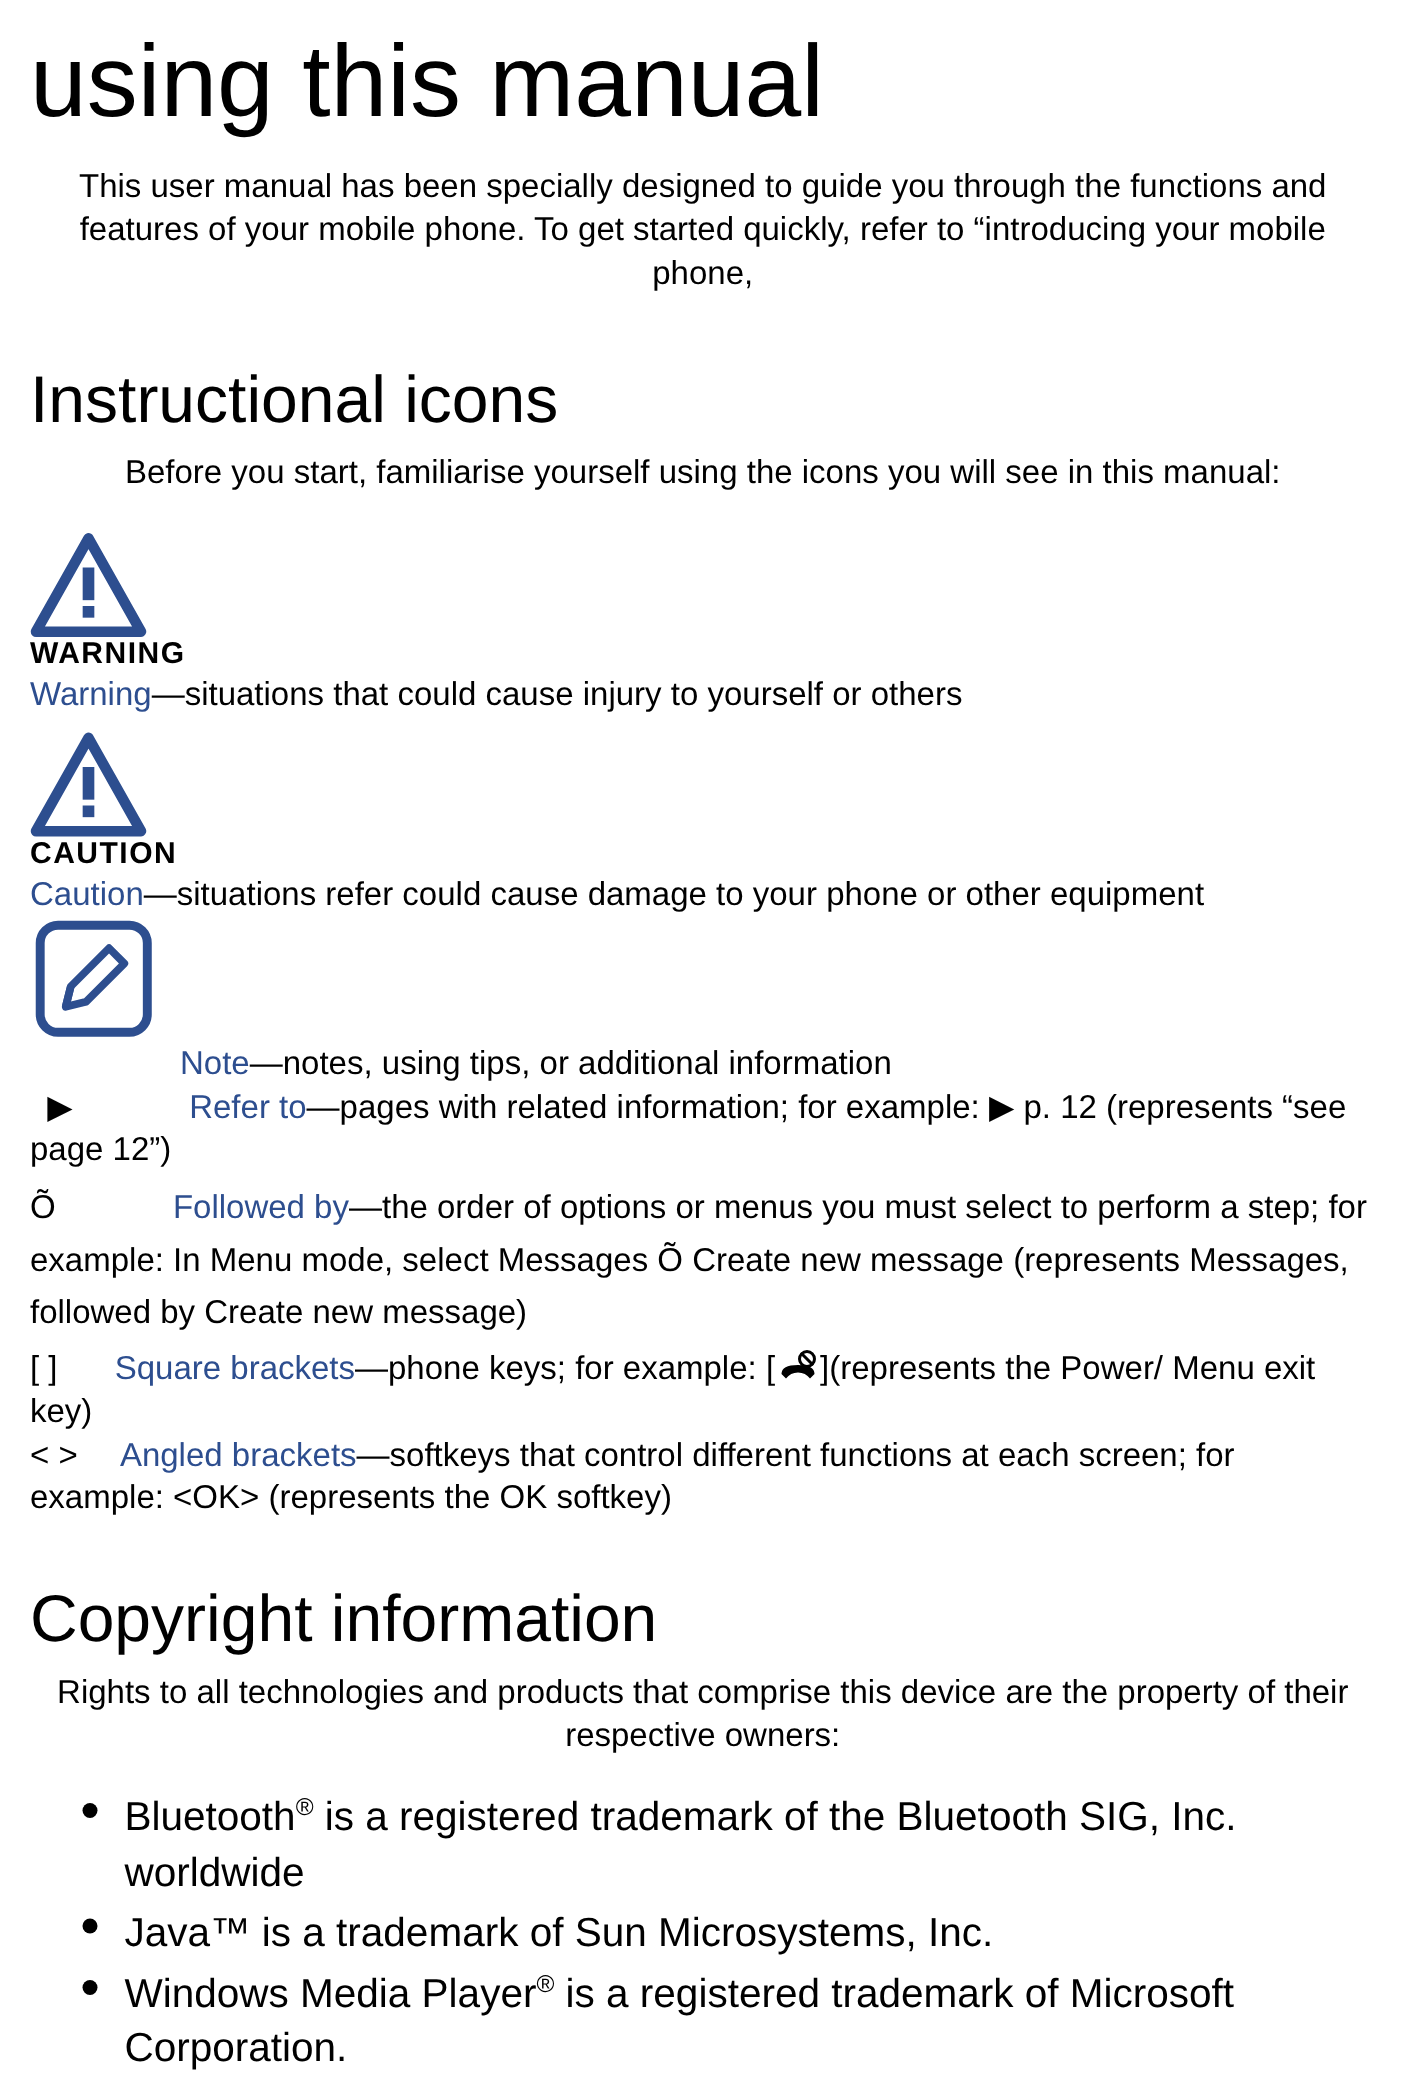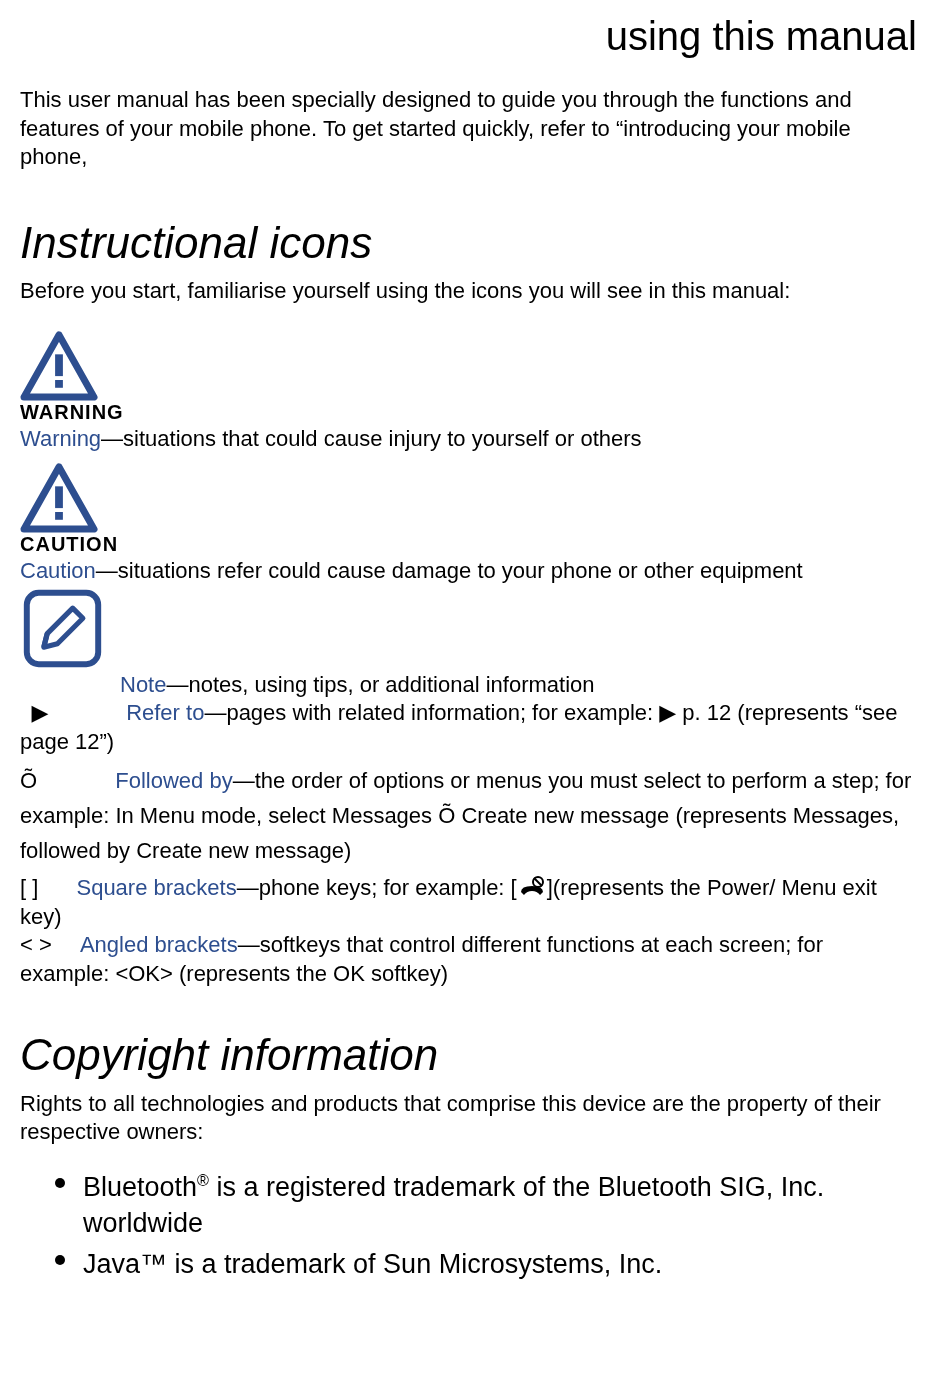--- a/index.html
+++ b/index.html
@@ -9,35 +9,34 @@
     }
     body {
       font-family: Arial, Helvetica, sans-serif;
       color: #000;
       background: #fff;
       padding: 10px 20px 30px 20px;
       width: 937px;
       line-height: 1.3;
     }
     .h1 {
-      font-size: 40px;
+      font-size: 68px;
       font-weight: normal;
-      margin-bottom: 24px;
-      text-align: right;
+      margin-bottom: 12px;
     }
     .h2 {
       font-size: 44px;
       font-weight: normal;
       margin-top: 20px;
       margin-bottom: 6px;
-      font-style: italic;
     }
     .body-text {
       font-size: 22px;
       margin-bottom: 4px;
+      text-align: center;
     }
     .section-gap {
       height: 18px;
     }
     .icon-label-warning {
       font-family: Arial, sans-serif;
       font-weight: bold;
       font-size: 20px;
       letter-spacing: 1px;
       display: block;
@@ -183,13 +182,14 @@
 </p>
 
 <div class="section-gap"></div>
 
 <h2 class="h2">Copyright information</h2>
 <p class="body-text">Rights to all technologies and products that comprise this device are the property of their respective owners:</p>
 
 <ul class="bullet-list">
   <li><span>Bluetooth</span><span class="sup">®</span><span> is a registered trademark of the Bluetooth SIG, Inc. worldwide</span></li>
   <li>Java™ is a trademark of Sun Microsystems, Inc.</li>
+  <li><span>Windows Media Player</span><span class="sup">®</span><span> is a registered trademark of Microsoft Corporation.</span></li>
 </ul>
 
 </body></html>

